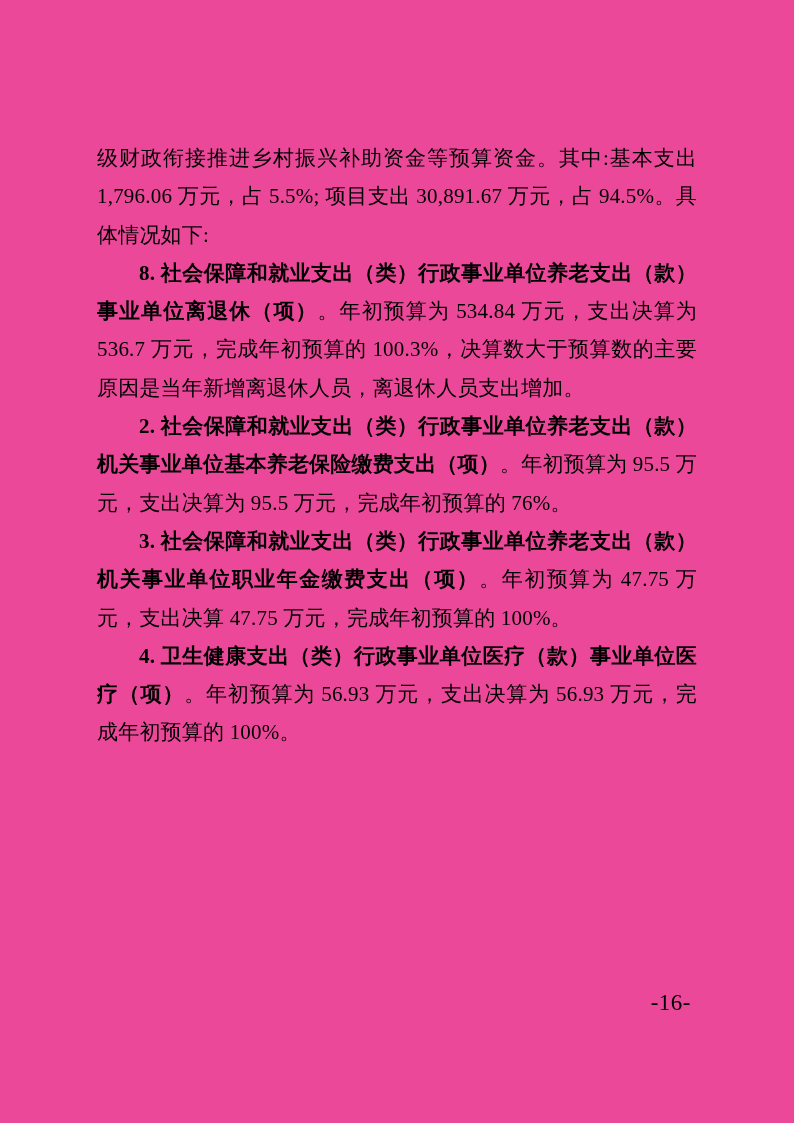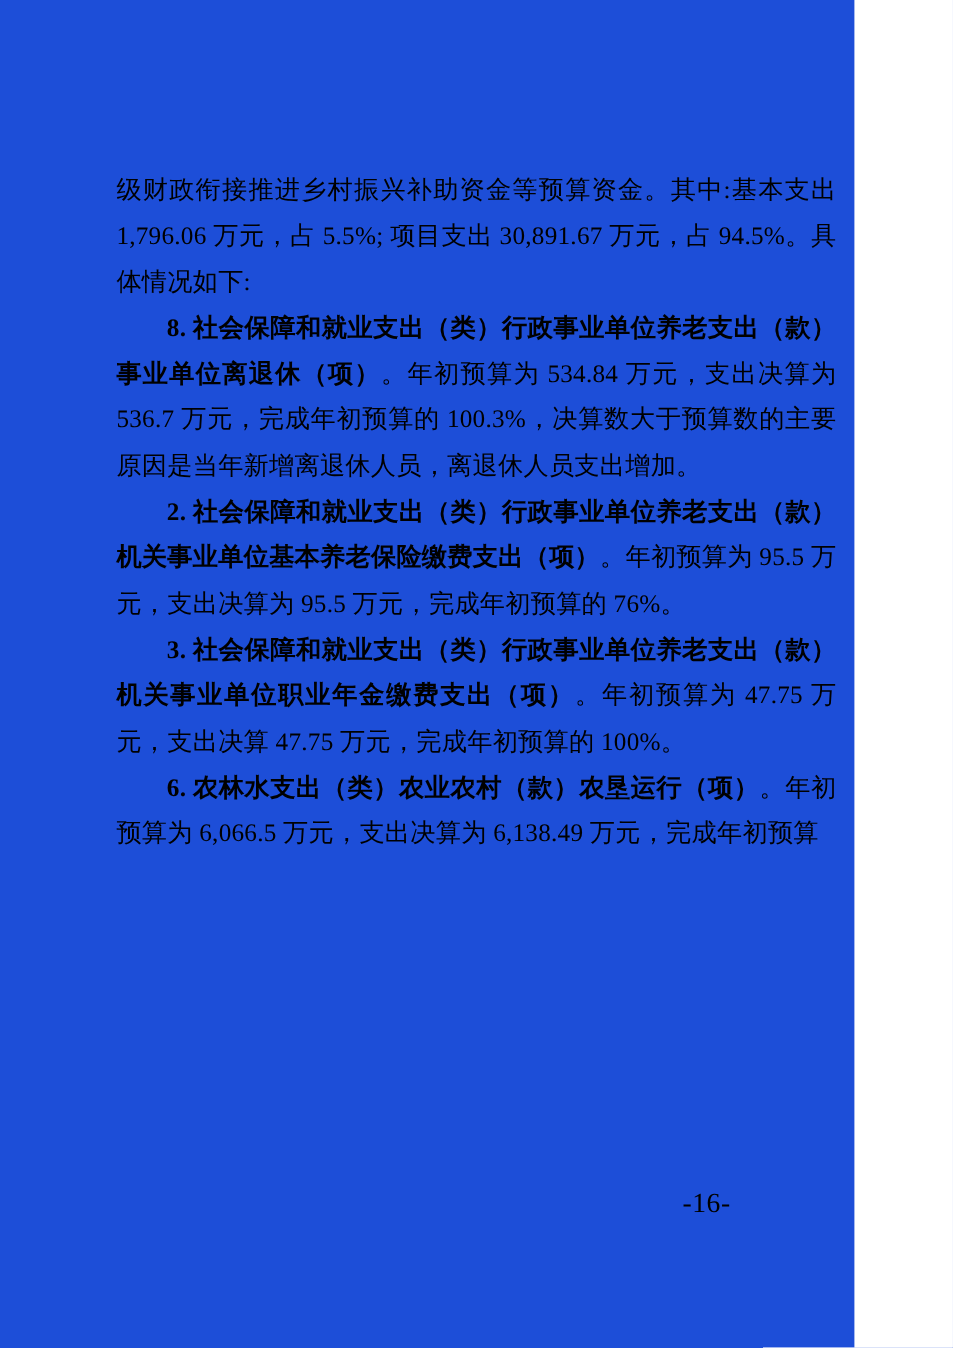--- a/index.html
+++ b/index.html
@@ -2,23 +2,23 @@
 <html><head>
 <meta charset="utf-8">
 <style>
   html, body {
     margin: 0;
     padding: 0;
     background: #ffffff;
   }
   .page {
     position: relative;
-    width: 712px;
+    width: 794px;
     height: 1123px;
-    background: #1d4ed8;
+    background: #ec4899;
     overflow: hidden;
     font-family: "Liberation Serif", "DejaVu Serif", serif;
     color: #000000;
   }
   .doc-body {
     position: absolute;
     left: 97px;
     top: 139px;
     width: 600px;
   }
@@ -60,22 +60,22 @@
     </p>
 
     <p class="para indent">
       <span class="bold">2. 社会保障和就业支出（类）行政事业单位养老支出（款）机关事业单位基本养老保险缴费支出（项）</span><span>。年初预算为 95.5 万元，支出决算为 95.5 万元，完成年初预算的 76%。</span>
     </p>
 
     <p class="para indent">
       <span class="bold">3. 社会保障和就业支出（类）行政事业单位养老支出（款）机关事业单位职业年金缴费支出（项）</span><span>。年初预算为 47.75 万元，支出决算 47.75 万元，完成年初预算的 100%。</span>
     </p>
 
+    <p class="para indent">
+      <span class="bold">4. 卫生健康支出（类）行政事业单位医疗（款）事业单位医疗（项）</span><span>。年初预算为 56.93 万元，支出决算为 56.93 万元，完成年初预算的 100%。</span>
+    </p>
 
 
-    <p class="para indent">
-      <span class="bold">6. 农林水支出（类）农业农村（款）农垦运行（项）</span><span>。年初预算为 6,066.5 万元，支出决算为 6,138.49 万元，完成年初预算</span>
-    </p>
 
   </div>
 
   <div class="page-number">-16-</div>
 </div>
 
 </body></html>

